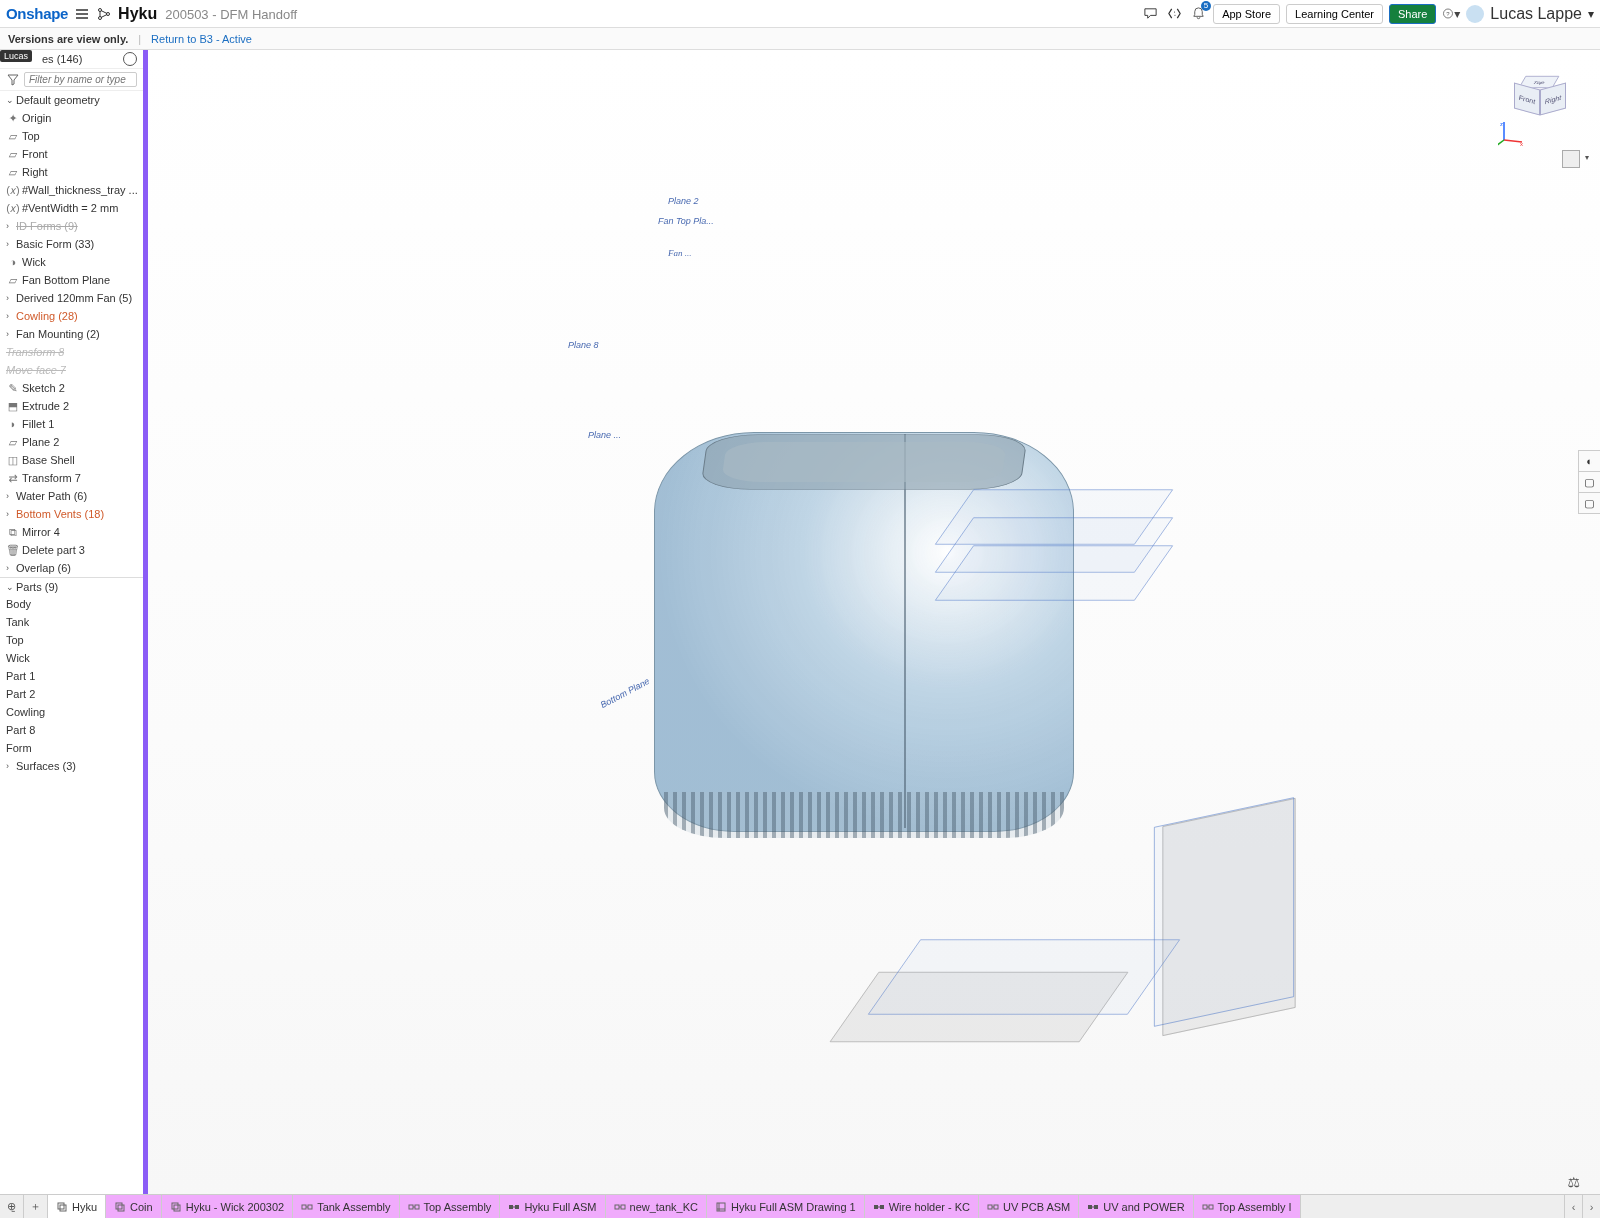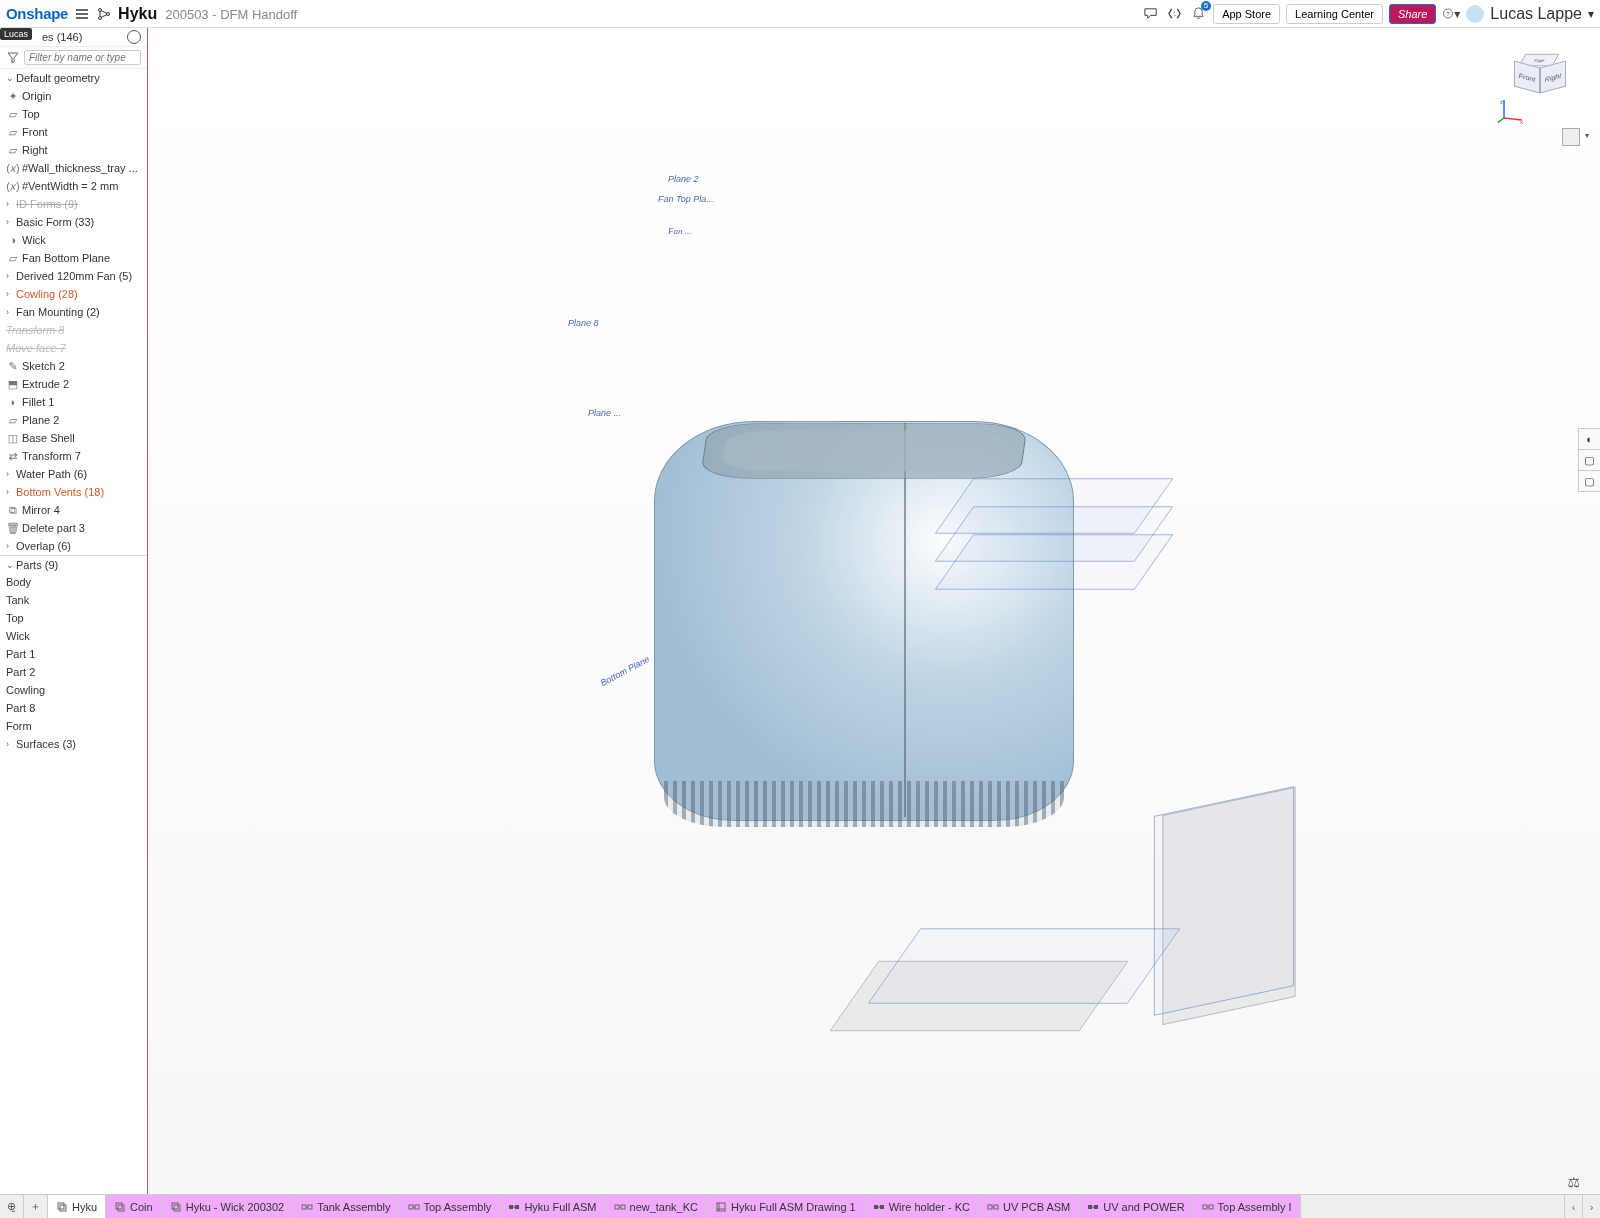--- a/index.html
+++ b/index.html
@@ -8,37 +8,37 @@
 
 
 .topbar { display: flex; align-items: center; height: 28px; padding: 0 6px; border-bottom: 1px solid #ddd; background: #fff; gap: 6px; }
 .logo { font-weight: 700; font-size: 15px; color: #0b64c8; letter-spacing: -0.3px; }
 .hamburger, .graphicon { width: 16px; height: 16px; display: inline-flex; align-items: center; justify-content: center; cursor: pointer; }
 .doctitle-wrap { display: flex; align-items: baseline; gap: 8px; }
 .doctitle { font-size: 16px; font-weight: 600; color: #111; }
 .docsub { font-size: 13px; color: #888; }
 .topbar-spacer { flex: 1; }
 .topbtn { background: #fff; border: 1px solid #ccc; border-radius: 3px; padding: 3px 8px; font-size: 11px; cursor: pointer; }
-.topbtn.primary { background: #be185d; color: #fff; border-color: #1b6ec2; font-style: italic; }
+.topbtn.primary { background: #15803d; color: #fff; border-color: #1b6ec2; }
 .topicon { position: relative; width: 18px; height: 18px; display: inline-flex; align-items: center; justify-content: center; cursor: pointer; color: #444; }
 .badge { position: absolute; top: -4px; right: -4px; background: #1b6ec2; color: #fff; font-size: 8px; border-radius: 6px; padding: 0 3px; line-height: 10px; }
 .avatar { width: 18px; height: 18px; border-radius: 50%; background: #c9e0f2; display: inline-block; }
 .username { font-size: 16px; }
 
 
 .versionbar { display: flex; align-items: center; height: 22px; padding: 0 8px; border-bottom: 1px solid #ddd; background: #fafafa; gap: 10px; font-size: 11px; }
 .versionbar .viewonly { color: #333; font-weight: 600; }
 .versionbar .sep { color: #bbb; }
 .versionbar .returnlink { color: #1b6ec2; cursor: pointer; }
 
 
 .main { flex: 1; display: flex; min-height: 0; position: relative; }
 
 
-.sidebar { width: 148px; border-right: 1px solid #8b5cf6; display: flex; flex-direction: column; background: #fff; }
+.sidebar { width: 148px; border-right: 5px solid #8b5cf6; display: flex; flex-direction: column; background: #fff; }
 .sidebar-top { display: flex; align-items: center; padding: 2px 6px; border-bottom: 1px solid #eee; position: relative; }
 .lucas-tag { position: absolute; left: 0; top: 0; background: #333; color: #fff; font-size: 9px; padding: 1px 4px; border-radius: 2px; }
 .features-label { font-size: 11px; margin-left: 36px; }
 .history-icon { margin-left: auto; width: 14px; height: 14px; border: 1px solid #555; border-radius: 50%; position: relative; cursor: pointer; }
 .filterrow { display: flex; align-items: center; padding: 3px 6px; gap: 4px; border-bottom: 1px solid #eee; }
 .funnelicon { width: 14px; height: 14px; display: inline-flex; align-items: center; justify-content: center; }
 .filterinput { flex: 1; border: 1px solid #ccc; border-radius: 2px; padding: 1px 4px; font-size: 10px; font-style: italic; color: #888; min-width: 0; }
 
 .treewrap { flex: 1; overflow-y: auto; }
 .tree { list-style: none; padding: 0; margin: 0; font-size: 11px; }
@@ -162,20 +162,25 @@
     <span class="topicon">
       <svg width="15" height="15" viewBox="0 0 16 16">
           <circle cx="8" cy="8" r="6" fill="none" stroke="#555"></circle>
           <text x="8" y="11" text-anchor="middle" font-size="8" fill="#555">?</text>
         </svg>▾
     </span>
     <span class="avatar"></span>
     <span class="username">Lucas Lappe</span>▾
   </div>
 
+  <div class="versionbar">
+    <span class="viewonly">Versions are view only.</span>
+    <span class="sep">|</span>
+    <span class="returnlink">Return to B3 - Active</span>
+  </div>
 
   <div class="main">
 
     <div class="sidebar">
       <div class="sidebar-top">
         <span class="lucas-tag">Lucas</span>
         <span class="features-label">es (146)</span>
         <span class="history-icon"></span>
       </div>
       <div class="filterrow">

